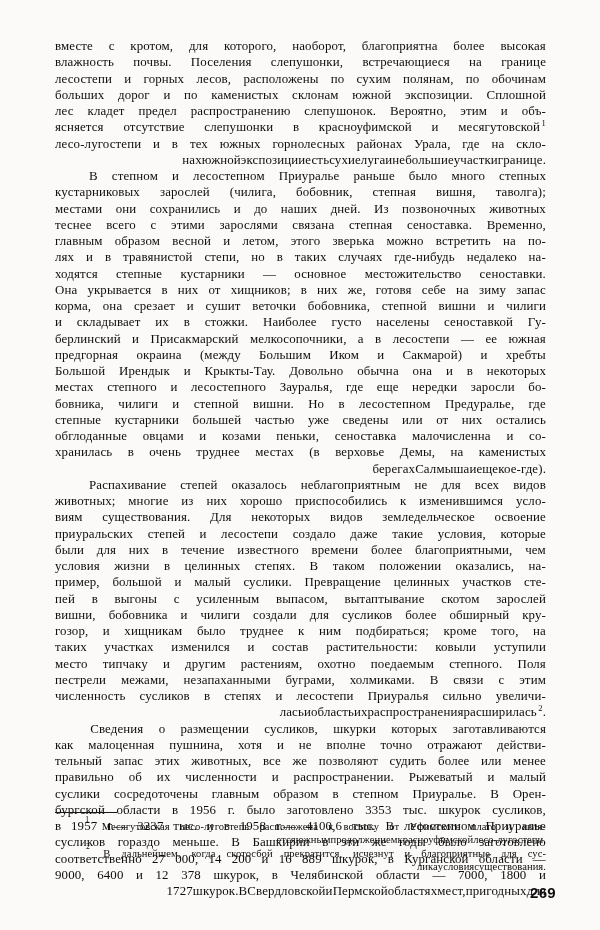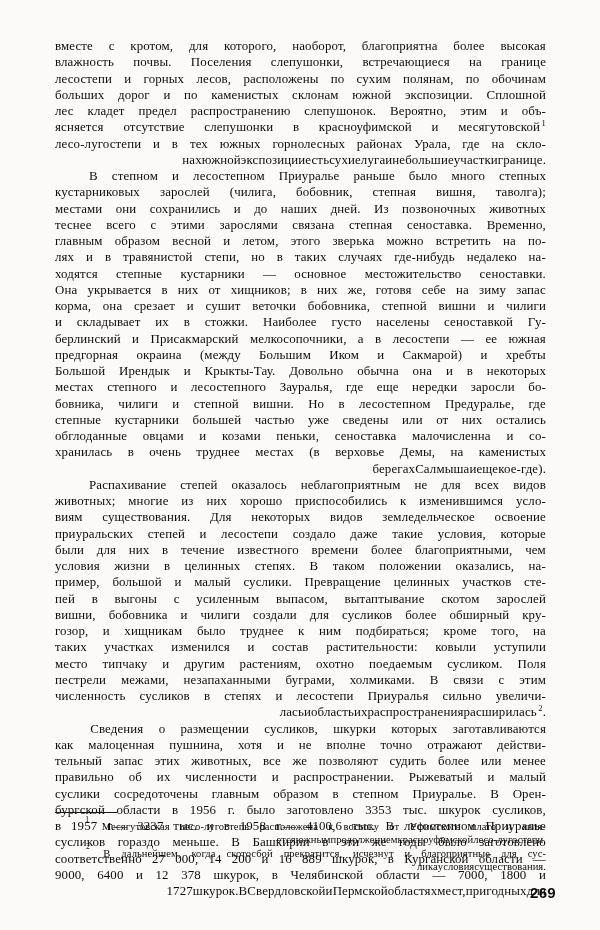--- a/index.html
+++ b/index.html
@@ -139,21 +139,21 @@
           <div class="jl"><span class="w">животных;</span><span class="w">многие</span><span class="w">из</span><span class="w">них</span><span class="w">хорошо</span><span class="w">приспособились</span><span class="w">к</span><span class="w">изменившимся</span><span class="w">усло-</span></div>
           <div class="jl"><span class="w">виям</span><span class="w">существования.</span><span class="w">Для</span><span class="w">некоторых</span><span class="w">видов</span><span class="w">земледельческое</span><span class="w">освоение</span></div>
           <div class="jl"><span class="w">приуральских</span><span class="w">степей</span><span class="w">и</span><span class="w">лесостепи</span><span class="w">создало</span><span class="w">даже</span><span class="w">такие</span><span class="w">условия,</span><span class="w">которые</span></div>
           <div class="jl"><span class="w">были</span><span class="w">для</span><span class="w">них</span><span class="w">в</span><span class="w">течение</span><span class="w">известного</span><span class="w">времени</span><span class="w">более</span><span class="w">благоприятными,</span><span class="w">чем</span></div>
           <div class="jl"><span class="w">условия</span><span class="w">жизни</span><span class="w">в</span><span class="w">целинных</span><span class="w">степях.</span><span class="w">В</span><span class="w">таком</span><span class="w">положении</span><span class="w">оказались,</span><span class="w">на-</span></div>
           <div class="jl"><span class="w">пример,</span><span class="w">большой</span><span class="w">и</span><span class="w">малый</span><span class="w">суслики.</span><span class="w">Превращение</span><span class="w">целинных</span><span class="w">участков</span><span class="w">сте-</span></div>
           <div class="jl"><span class="w">пей</span><span class="w">в</span><span class="w">выгоны</span><span class="w">с</span><span class="w">усиленным</span><span class="w">выпасом,</span><span class="w">вытаптывание</span><span class="w">скотом</span><span class="w">зарослей</span></div>
           <div class="jl"><span class="w">вишни,</span><span class="w">бобовника</span><span class="w">и</span><span class="w">чилиги</span><span class="w">создали</span><span class="w">для</span><span class="w">сусликов</span><span class="w">более</span><span class="w">обширный</span><span class="w">кру-</span></div>
           <div class="jl"><span class="w">гозор,</span><span class="w">и</span><span class="w">хищникам</span><span class="w">было</span><span class="w">труднее</span><span class="w">к</span><span class="w">ним</span><span class="w">подбираться;</span><span class="w">кроме</span><span class="w">того,</span><span class="w">на</span></div>
           <div class="jl"><span class="w">таких</span><span class="w">участках</span><span class="w">изменился</span><span class="w">и</span><span class="w">состав</span><span class="w">растительности:</span><span class="w">ковыли</span><span class="w">уступили</span></div>
-          <div class="jl"><span class="w">место</span><span class="w">типчаку</span><span class="w">и</span><span class="w">другим</span><span class="w">растениям,</span><span class="w">охотно</span><span class="w">поедаемым</span><span class="w">сусликом.</span><span class="w">Поля</span></div>
+          <div class="jl"><span class="w">место</span><span class="w">типчаку</span><span class="w">и</span><span class="w">другим</span><span class="w">растениям,</span><span class="w">охотно</span><span class="w">поедаемым</span><span class="w">степного.</span><span class="w">Поля</span></div>
           <div class="jl"><span class="w">пестрели</span><span class="w">межами,</span><span class="w">незапаханными</span><span class="w">буграми,</span><span class="w">холмиками.</span><span class="w">В</span><span class="w">связи</span><span class="w">с</span><span class="w">этим</span></div>
           <div class="jl"><span class="w">численность</span><span class="w">сусликов</span><span class="w">в</span><span class="w">степях</span><span class="w">и</span><span class="w">лесостепи</span><span class="w">Приуралья</span><span class="w">сильно</span><span class="w">увеличи-</span></div>
           <div class="jl last"><span class="w">лась</span><span class="w">и</span><span class="w">область</span><span class="w">их</span><span class="w">распространения</span><span class="w">расширилась<sup>2</sup>.</span></div>
         </div>
         <div>
           <div class="jl"><span class="indent-box"></span><span class="w">Сведения</span><span class="w">о</span><span class="w">размещении</span><span class="w">сусликов,</span><span class="w">шкурки</span><span class="w">которых</span><span class="w">заготавливаются</span></div>
           <div class="jl"><span class="w">как</span><span class="w">малоценная</span><span class="w">пушнина,</span><span class="w">хотя</span><span class="w">и</span><span class="w">не</span><span class="w">вполне</span><span class="w">точно</span><span class="w">отражают</span><span class="w">действи-</span></div>
           <div class="jl"><span class="w">тельный</span><span class="w">запас</span><span class="w">этих</span><span class="w">животных,</span><span class="w">все</span><span class="w">же</span><span class="w">позволяют</span><span class="w">судить</span><span class="w">более</span><span class="w">или</span><span class="w">менее</span></div>
           <div class="jl"><span class="w">правильно</span><span class="w">об</span><span class="w">их</span><span class="w">численности</span><span class="w">и</span><span class="w">распространении.</span><span class="w">Рыжеватый</span><span class="w">и</span><span class="w">малый</span></div>
           <div class="jl"><span class="w">суслики</span><span class="w">сосредоточены</span><span class="w">главным</span><span class="w">образом</span><span class="w">в</span><span class="w">степном</span><span class="w">Приуралье.</span><span class="w">В</span><span class="w">Орен-</span></div>

